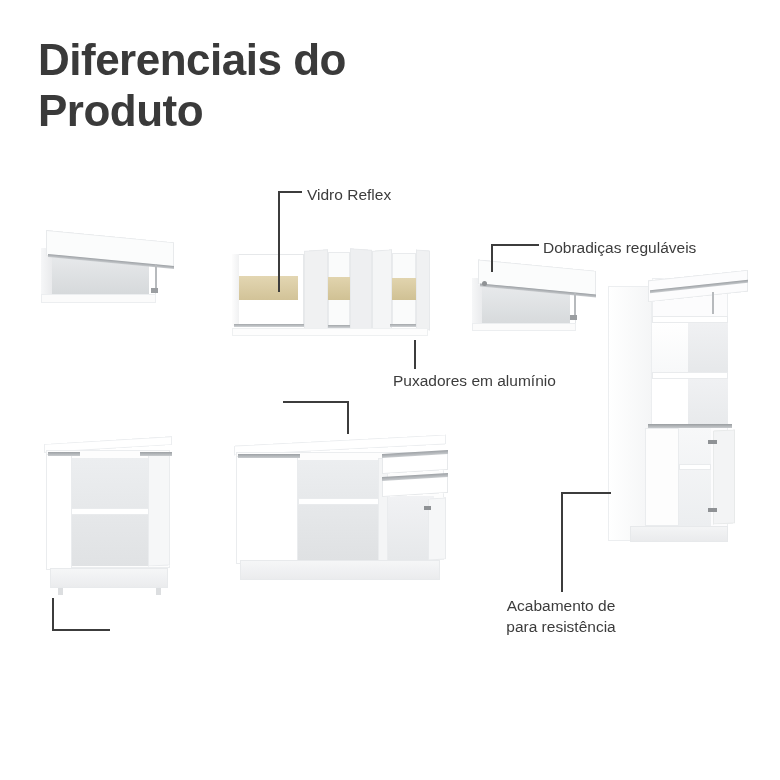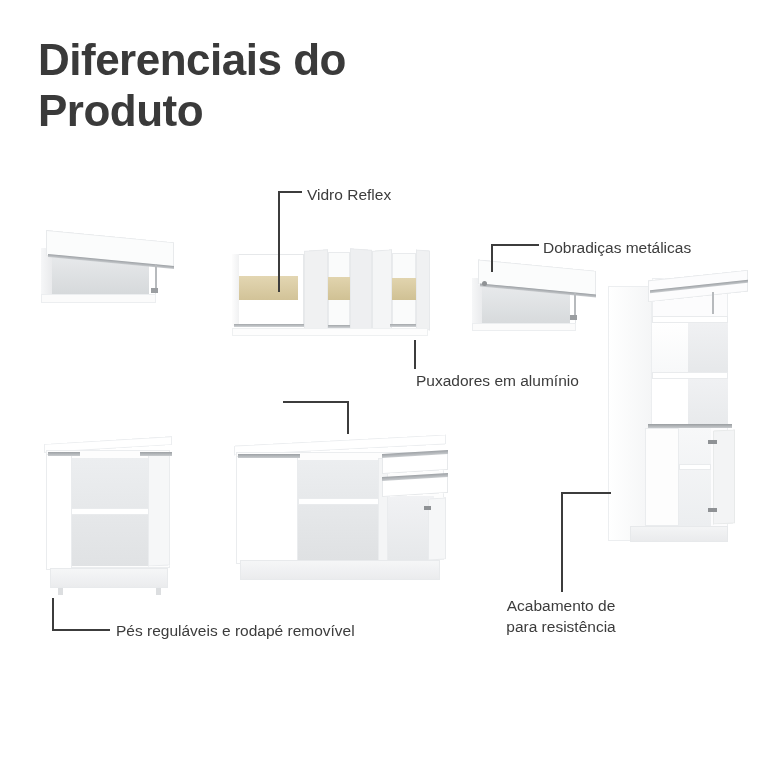--- a/index.html
+++ b/index.html
@@ -278,23 +278,22 @@
   <div class="lead v" style="left:347px;top:401px;height:33px;"></div>
 
   <div class="lead v" style="left:52px;top:598px;height:33px;"></div>
   <div class="lead h" style="left:52px;top:629px;width:58px;"></div>
 
   <div class="lead h" style="left:561px;top:492px;width:50px;"></div>
   <div class="lead v" style="left:561px;top:492px;height:100px;"></div>
 
   <div class="label" style="left:307px;top:184px;">Vidro Reflex</div>
 
-  <div class="label" style="left:543px;top:237px;">Dobradiças metálicas</div>
-
-  <div class="label" style="left:393px;top:370px;margin-left:23px;">Puxadores em alumínio</div>
-
-
-  <div class="label" style="left:116px;top:620px;">Pés reguláveis e rodapé removível</div>
+  <div class="label" style="left:543px;top:237px;">Dobradiças reguláveis</div>
+
+  <div class="label" style="left:393px;top:370px;">Puxadores em alumínio</div>
+
+
 
   <div class="label center" style="left:484px;top:595px;width:154px;">Acabamento de
 para resistência</div>
 
 </div>
 
 </body></html>

